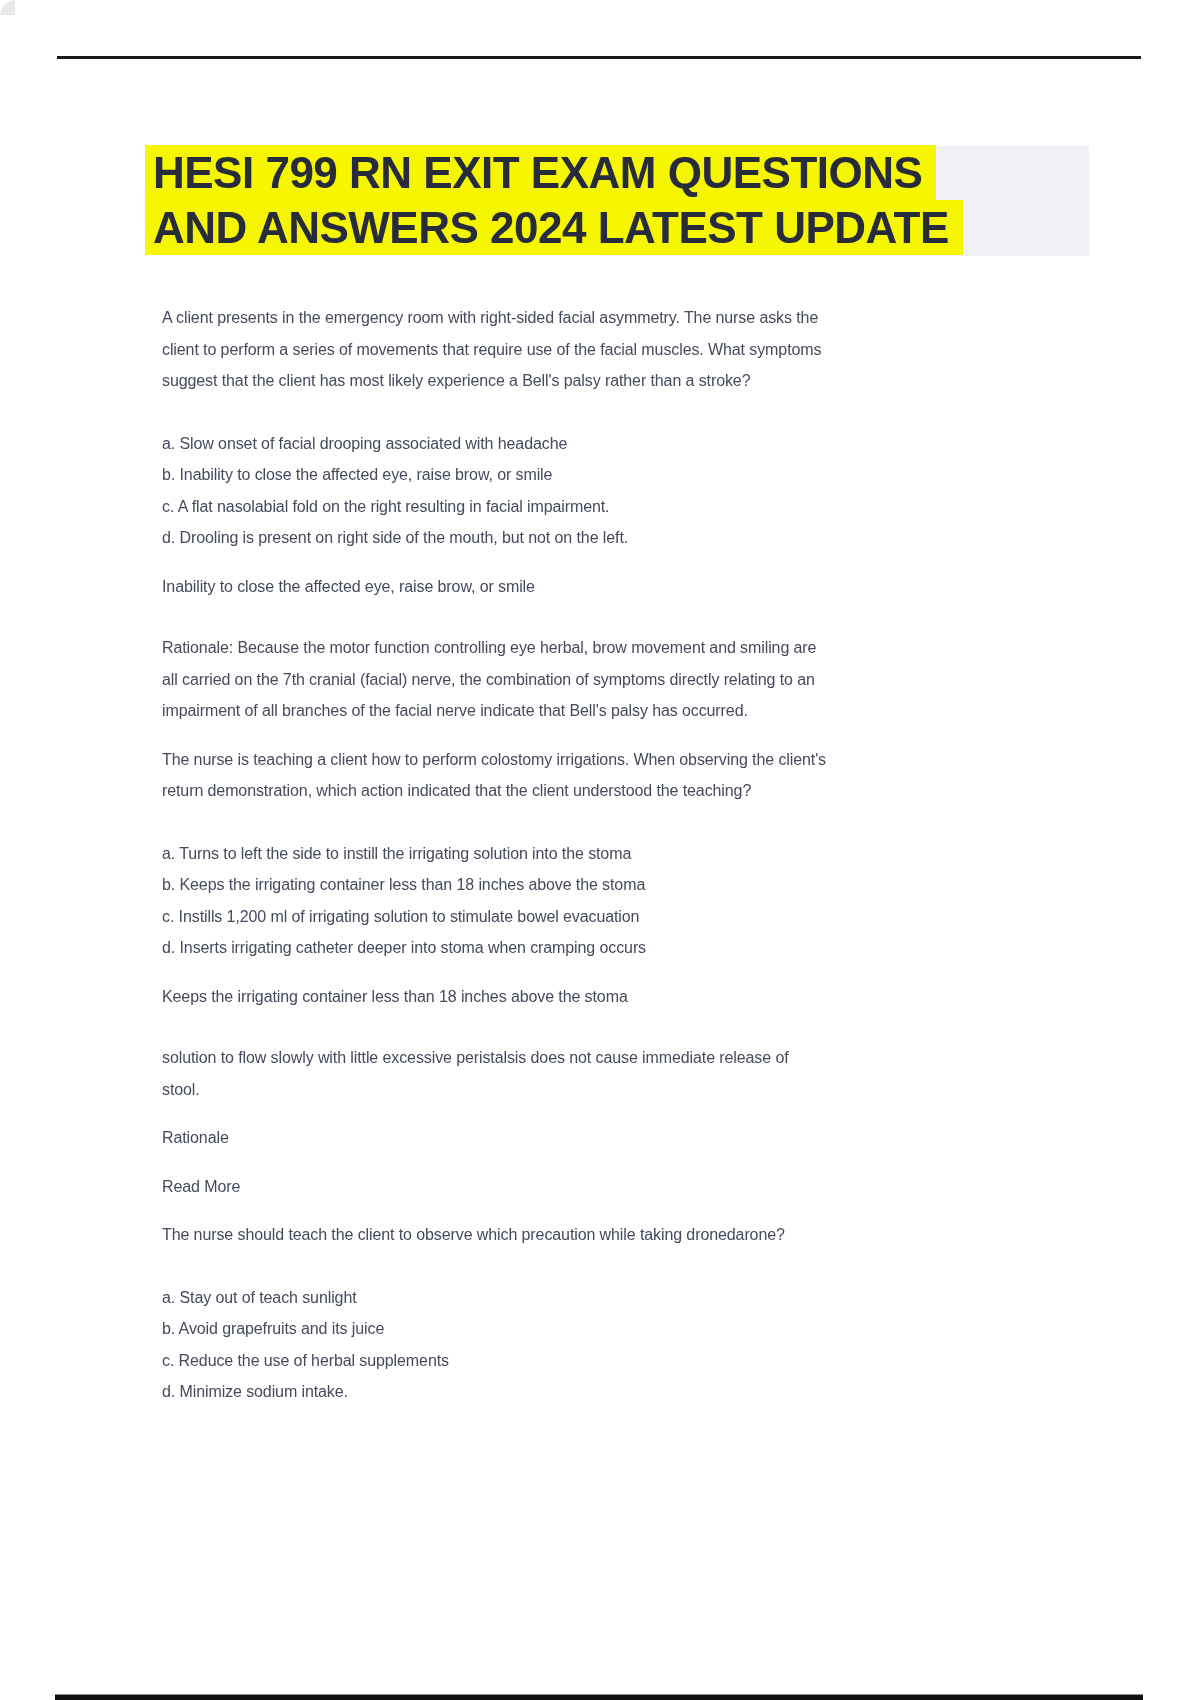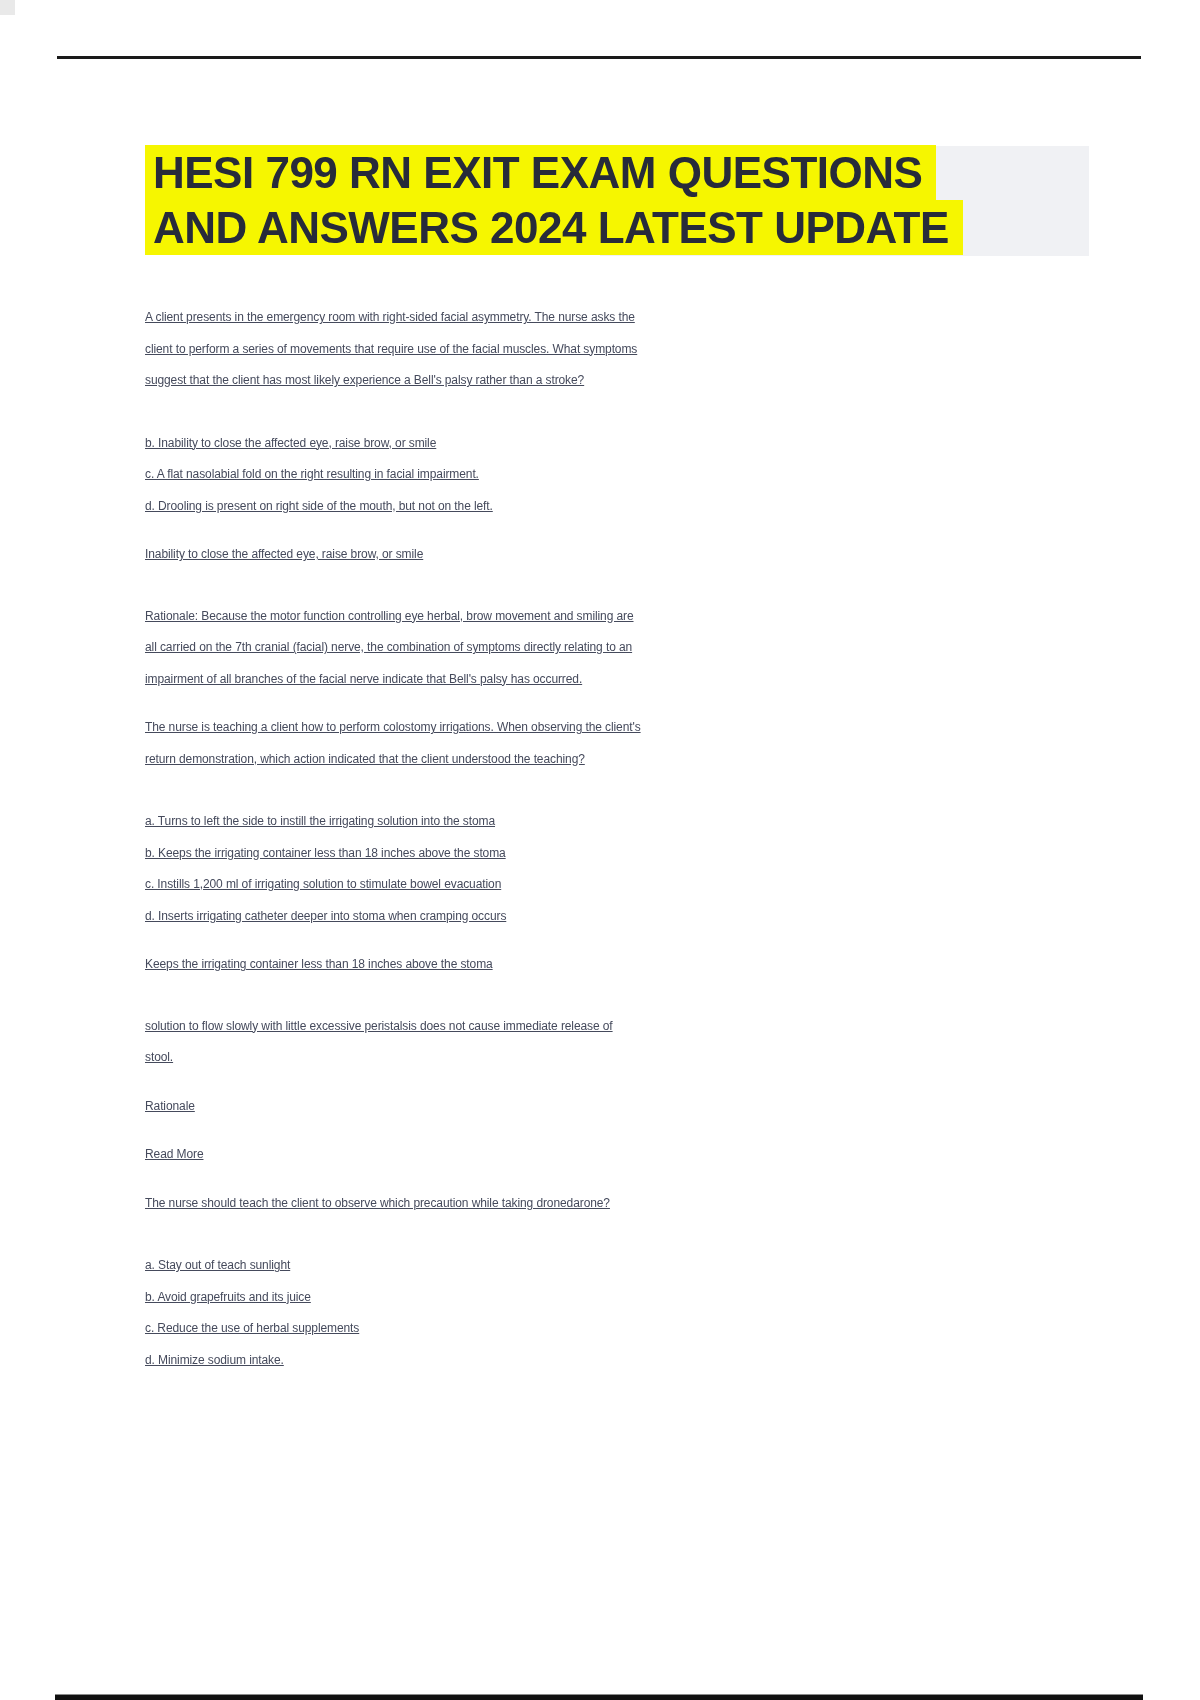--- a/index.html
+++ b/index.html
@@ -3,20 +3,21 @@
 <meta charset="utf-8">
 <style>
   html, body { margin: 0; padding: 0; background: #ffffff; }
   .page {
     position: relative;
     width: 1200px;
     height: 1700px;
     background: #ffffff;
     overflow: hidden;
     font-family: "Liberation Sans", "DejaVu Sans", sans-serif;
+    border-radius: 16px;
   }
   .corner-artifact {
     position: absolute; left: 0; top: 0;
     width: 15px; height: 15px;
     background: #e9e9e9;
   }
   .top-rule {
     position: absolute; left: 57px; top: 56px;
     width: 1084px; height: 3px;
     background: var(--rule, #1a1a1a);
@@ -32,27 +33,26 @@
     width: max-content;
     background: var(--highlight, #f6f600);
     color: var(--title-text, #272b3a);
     font-size: 44px;
     font-weight: 700;
     line-height: 55px;
     letter-spacing: -0.5px;
     padding: 0 14px 0 8px;
   }
   .content {
-    position: absolute; left: 145px; top: 302px;
+    position: absolute; left: 162px; top: 302px;
     width: 920px;
     color: var(--body-text, #454a5c);
-    font-size: 12px;
+    font-size: 16px;
     line-height: 31.5px;
     letter-spacing: -0.1px;
-    text-decoration: underline;
   }
   .block { margin: 0 0 17px 0; }
   .block .line { white-space: pre; }
   .block.options { margin-top: 31px; }
   .block.answer { margin-top: 6px; }
   .block.answer + .block.paragraph { margin-top: 30px; }
   .bottom-bar {
     position: absolute; left: 55px; top: 1694px;
     width: 1088px; height: 5px;
     background: var(--bottom-bar, #101010);
@@ -70,20 +70,21 @@
     <span class="hl">HESI 799 RN EXIT EXAM QUESTIONS</span>
     <span class="hl">AND ANSWERS 2024 LATEST UPDATE</span>
   </div>
   <div class="content" id="content">
       <div class="block paragraph">
         <div class="line">A client presents in the emergency room with right-sided facial asymmetry. The nurse asks the</div>
         <div class="line">client to perform a series of movements that require use of the facial muscles. What symptoms</div>
         <div class="line">suggest that the client has most likely experience a Bell's palsy rather than a stroke?</div>
       </div>
       <div class="block options">
+        <div class="line">a. Slow onset of facial drooping associated with headache</div>
         <div class="line">b. Inability to close the affected eye, raise brow, or smile</div>
         <div class="line">c. A flat nasolabial fold on the right resulting in facial impairment.</div>
         <div class="line">d. Drooling is present on right side of the mouth, but not on the left.</div>
       </div>
       <div class="block answer">
         <div class="line">Inability to close the affected eye, raise brow, or smile</div>
       </div>
       <div class="block paragraph">
         <div class="line">Rationale: Because the motor function controlling eye herbal, brow movement and smiling are</div>
         <div class="line">all carried on the 7th cranial (facial) nerve, the combination of symptoms directly relating to an</div>

